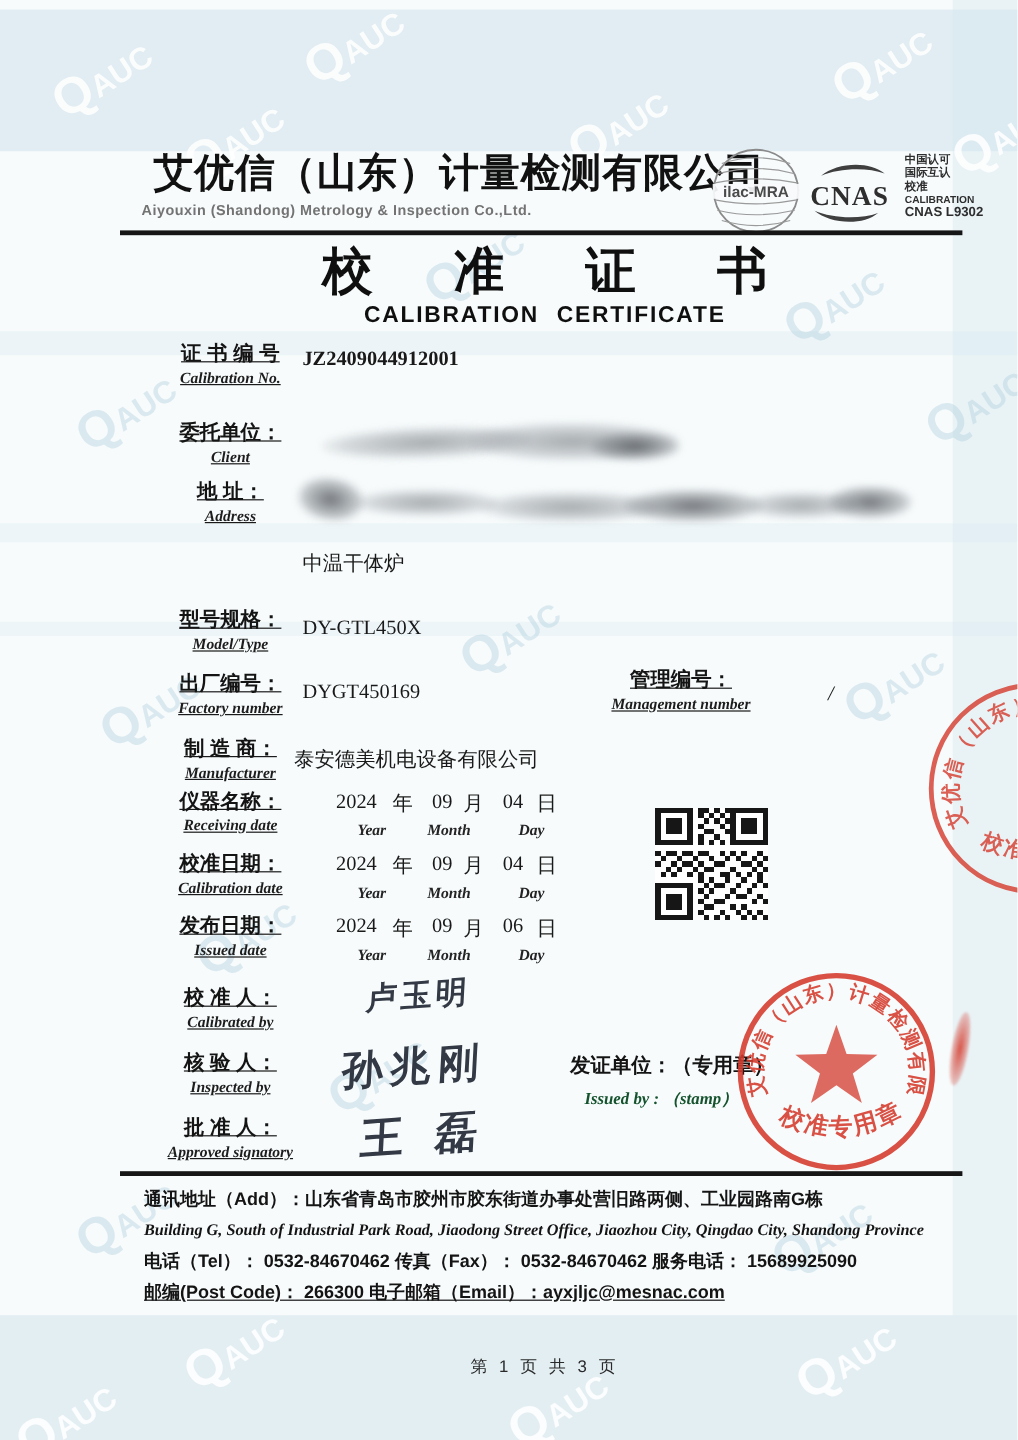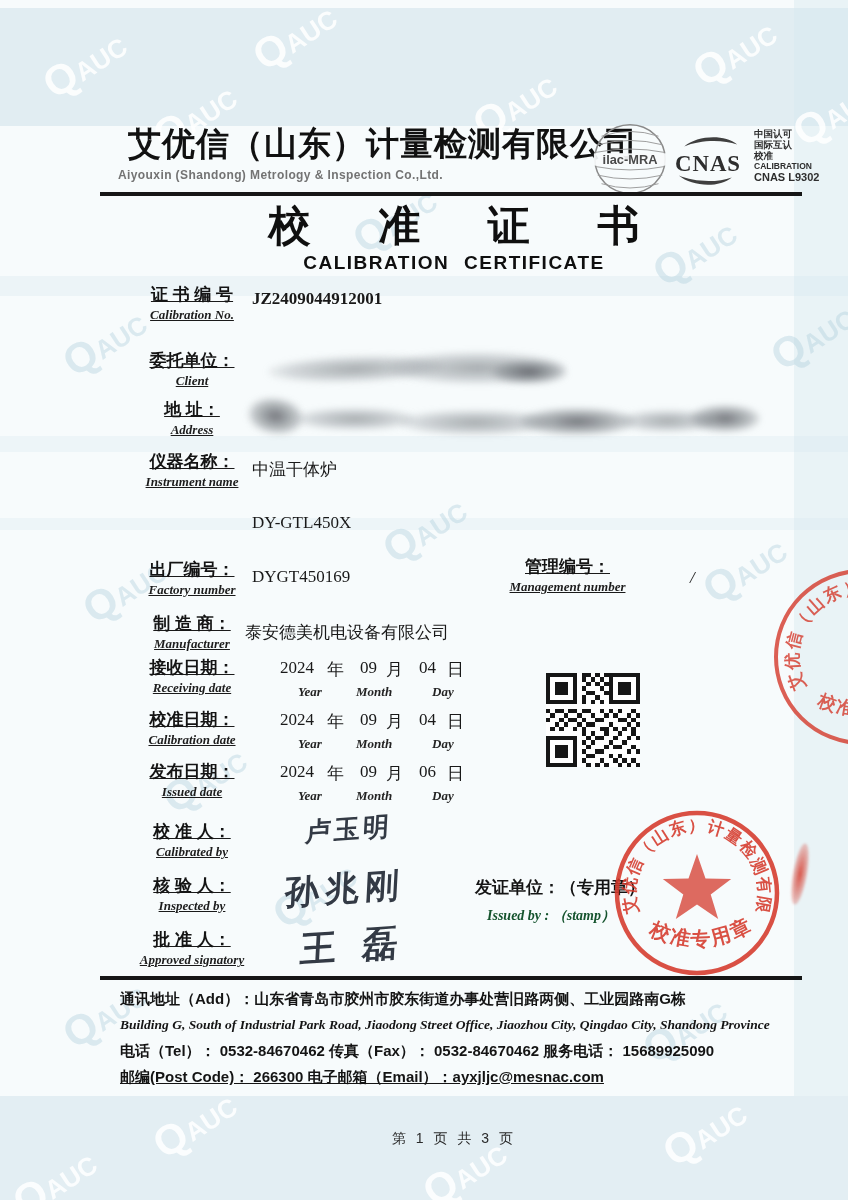--- a/index.html
+++ b/index.html
@@ -124,47 +124,47 @@
     <span class="cn">地  址：</span>
     <span class="en">Address</span>
   </div>
   <div class="smudge dk" style="left:248px;top:398px;width:55px;height:36px;transform:rotate(8deg);"></div>
   <div class="smudge" style="left:295px;top:408px;width:120px;height:22px;"></div>
   <div class="smudge" style="left:400px;top:410px;width:150px;height:25px;"></div>
   <div class="smudge dk" style="left:520px;top:408px;width:115px;height:27px;"></div>
   <div class="smudge" style="left:620px;top:410px;width:95px;height:22px;"></div>
   <div class="smudge dk" style="left:690px;top:405px;width:70px;height:27px;"></div>
 
-  <div class="flabel" style="left:112px;top:450px;">
-    <span class="cn">仪器名称：</span>
-    <span class="en">Instrument name</span>
-  </div>
   <div class="fval" style="left:252px;top:458px;">中温干体炉</div>
 
+  <div class="flabel" style="left:112px;top:505px;">
+    <span class="cn">型号规格：</span>
+    <span class="en">Model/Type</span>
+  </div>
   <div class="fval" style="left:252px;top:513px;">DY-GTL450X</div>
 
   <div class="flabel" style="left:112px;top:558px;">
     <span class="cn">出厂编号：</span>
     <span class="en">Factory number</span>
   </div>
   <div class="fval" style="left:252px;top:567px;">DYGT450169</div>
   <div class="flabel" style="left:440px;top:555px;width:255px;">
     <span class="cn">管理编号：</span>
     <span class="en">Management number</span>
   </div>
   <div class="fval" style="left:690px;top:568px;font-style:italic;">/</div>
 
   <div class="flabel" style="left:112px;top:612px;">
     <span class="cn">制 造 商：</span>
     <span class="en">Manufacturer</span>
   </div>
   <div class="fval" style="left:245px;top:621px;">泰安德美机电设备有限公司</div>
 
   <div class="flabel" style="left:112px;top:656px;">
-    <span class="cn">接收日期：</span>
+    <span class="cn">仪器名称：</span>
     <span class="en">Receiving date</span>
   </div>
   <span class="abs dnum" style="left:280px;top:658px;">2024</span>
   <span class="abs dnum" style="left:327px;top:658px;">年</span>
   <span class="abs dnum" style="left:360px;top:658px;">09</span>
   <span class="abs dnum" style="left:386px;top:658px;">月</span>
   <span class="abs dnum" style="left:419px;top:658px;">04</span>
   <span class="abs dnum" style="left:447px;top:658px;">日</span>
   <span class="dsub" style="left:298px;top:684px;">Year</span>
   <span class="dsub" style="left:356px;top:684px;">Month</span>

